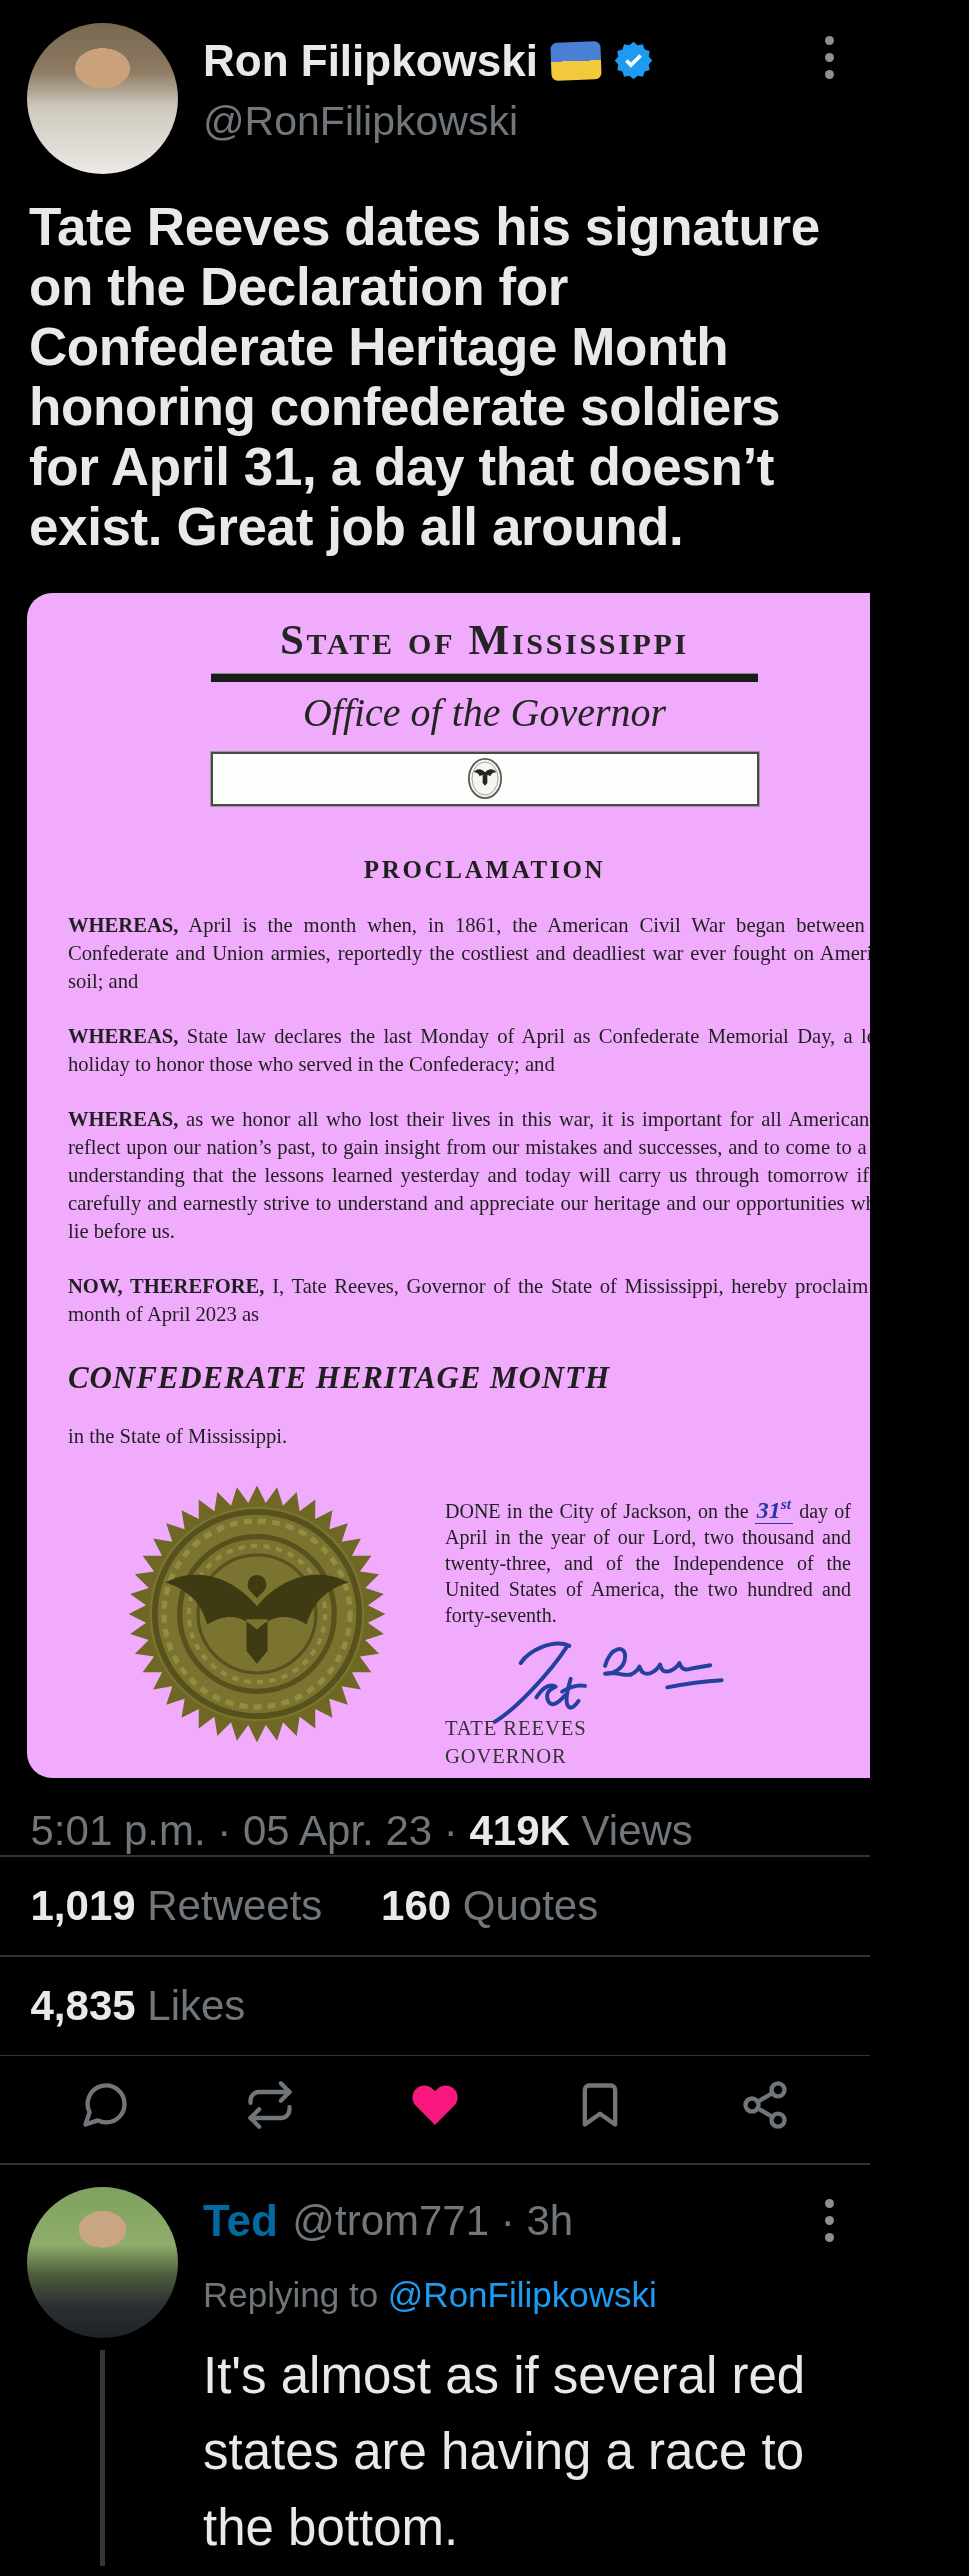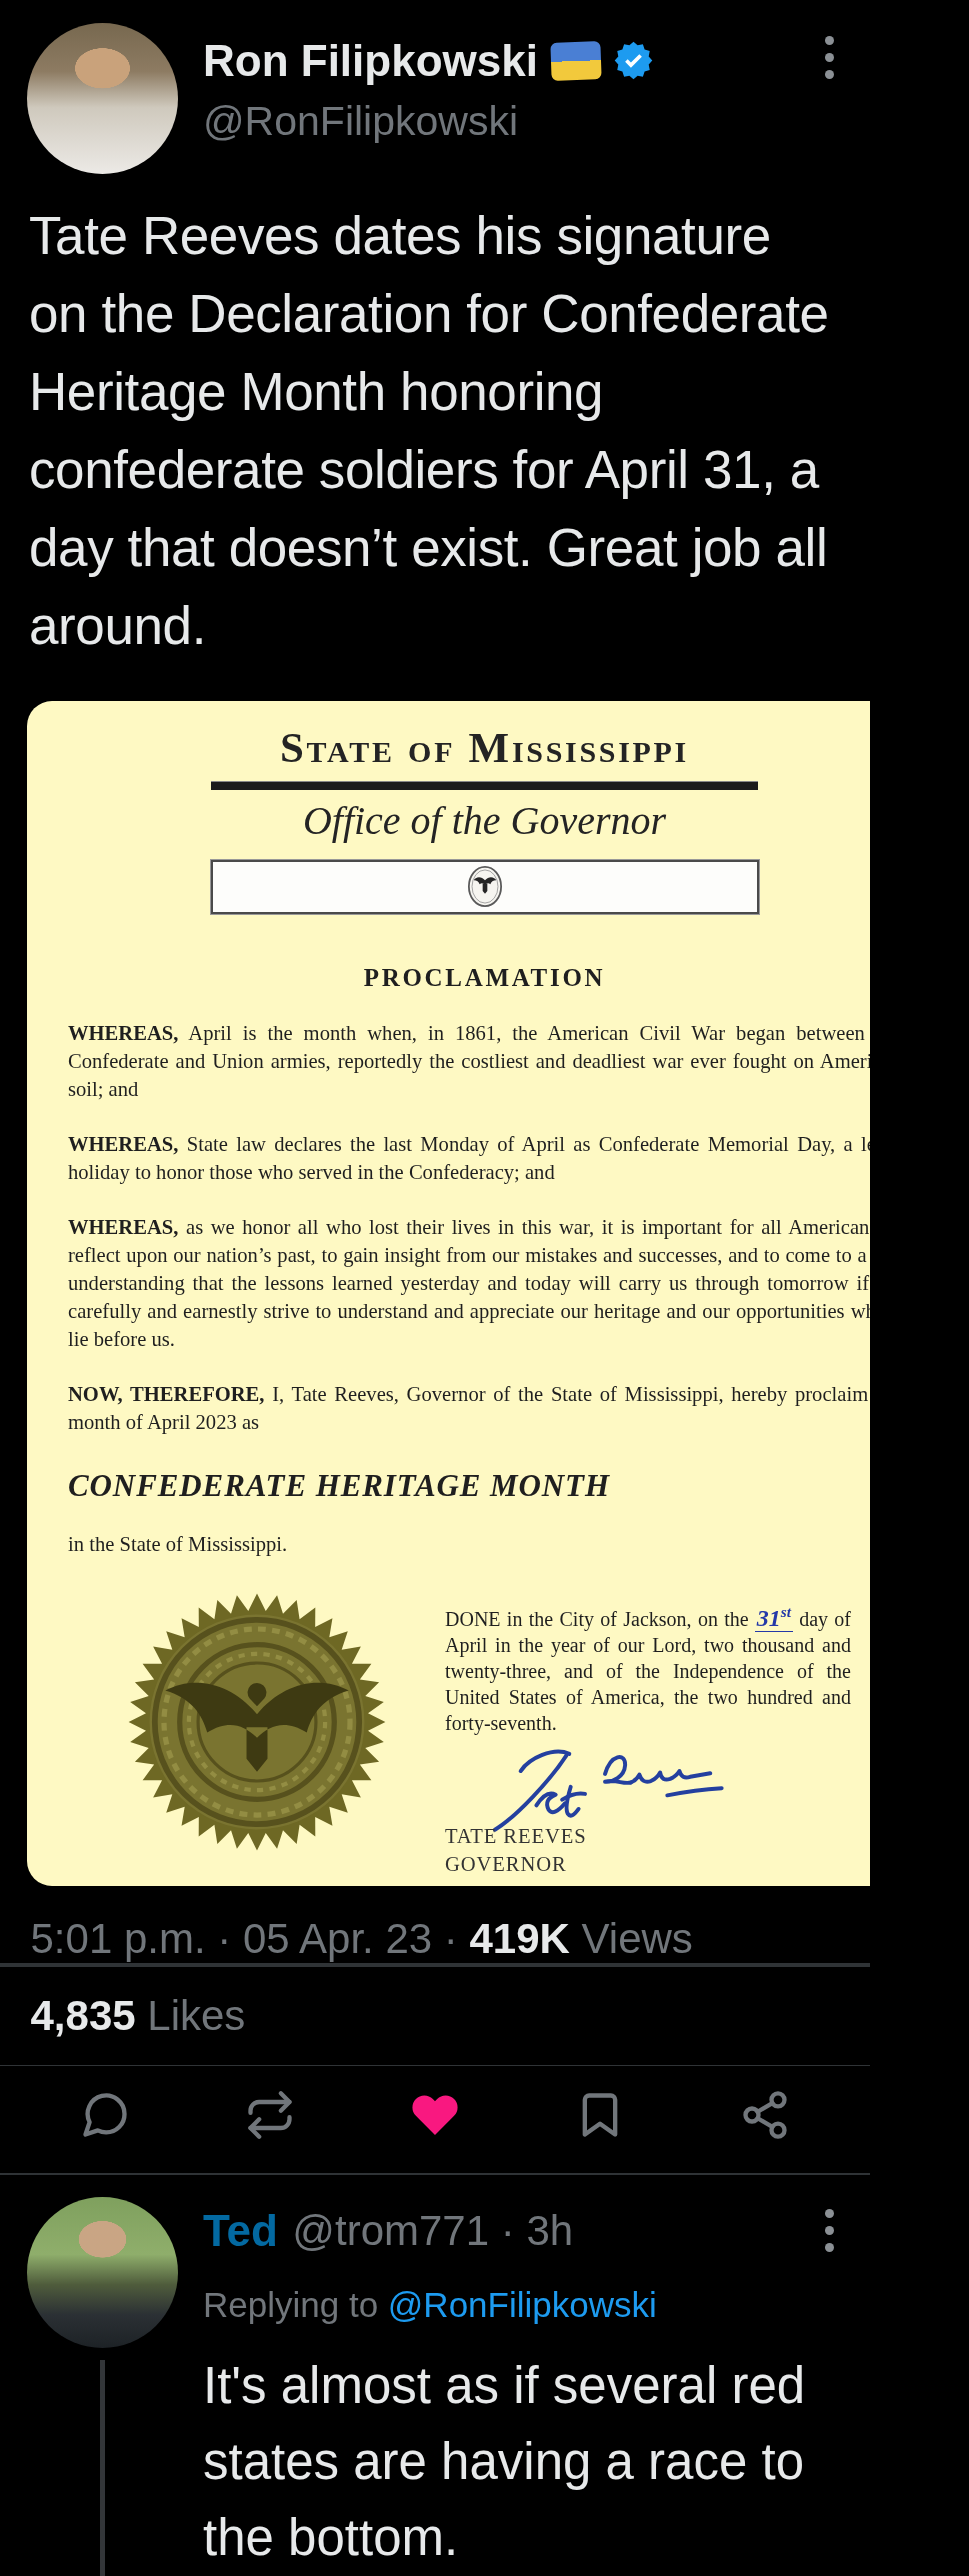--- a/index.html
+++ b/index.html
@@ -19,25 +19,25 @@
   .name-row{display:flex;align-items:center;gap:12.6px;}
   .author-name{font-size:44px;font-weight:700;color:#e7e9ea;white-space:nowrap;}
   .ua-flag{display:inline-block;width:50px;height:38px;border-radius:6.3px;
       background:linear-gradient(180deg,#4a7fd4 0 50%,#f2c93c 50% 100%);transform:rotate(-2deg);}
   .badge-svg{width:41px;height:41px;}
   .author-handle{margin-top:12.6px;font-size:41px;color:#71767b;}
   .more-btn{display:flex;flex-direction:column;gap:8px;padding:12.6px 9px;cursor:pointer;}
   .more-btn .dot{width:9px;height:9px;border-radius:50%;background:#8b9095;}
 
   
-  .tweet-text{margin:23px 29px 0 29px;font-size:53px;line-height:78px;
-      font-weight:400;color:#e7e9ea;letter-spacing:-0.4px;}
-
-  
-  .doc-card{margin:36px 27px 0 27px;width:915px;box-sizing:border-box;background:#fef9c3;
+  .tweet-text{margin:23px 29px 0 29px;font-size:53px;line-height:60px;
+      font-weight:700;color:#e7e9ea;letter-spacing:-0.4px;}
+
+  
+  .doc-card{margin:36px 27px 0 27px;width:915px;box-sizing:border-box;background:#f0abfc;
       border-radius:25px;overflow:hidden;padding:21.5px 41px 9px 41px;
       font-family:"Liberation Serif","DejaVu Serif",serif;color:#1f1f1f;}
   .doc-title{text-align:center;font-variant:small-caps;font-size:43px;letter-spacing:2.7px;
       font-weight:600;color:#242424;}
   .doc-rule{width:547px;height:8px;background:#1b1b1b;margin:9px auto 7.2px auto;
       border-top:1.8px solid #888;}
   .doc-office{text-align:center;font-style:italic;font-size:40px;color:#242424;margin-top:3.6px;}
   .doc-sealbar{width:544px;height:50px;margin:16px auto 0 auto;border:2.7px solid #4a4a4a;
       outline:0.9px solid #999;display:flex;align-items:center;justify-content:center;background:#fdfdfb;}
   .doc-sealbar svg{height:43px;width:36px;}
@@ -177,20 +177,24 @@
     <span>5:01 p.m.</span>
     <span>·</span>
     <span>05 Apr. 23</span>
     <span>·</span>
     <span class="strong">419K</span>
     <span>Views</span>
   </div>
 
   <div class="divider"></div>
 
+  <div class="stats-row">
+    <span><span class="strong">1,019</span> <span>Retweets</span></span><span class="stats-gap"></span>
+    <span><span class="strong">160</span> <span>Quotes</span></span>
+  </div>
 
   <div class="divider"></div>
 
   <div class="stats-row">
     <span><span class="strong">4,835</span> <span>Likes</span></span>
   </div>
 
   <div class="divider"></div>
 
   <div class="actions-row">

